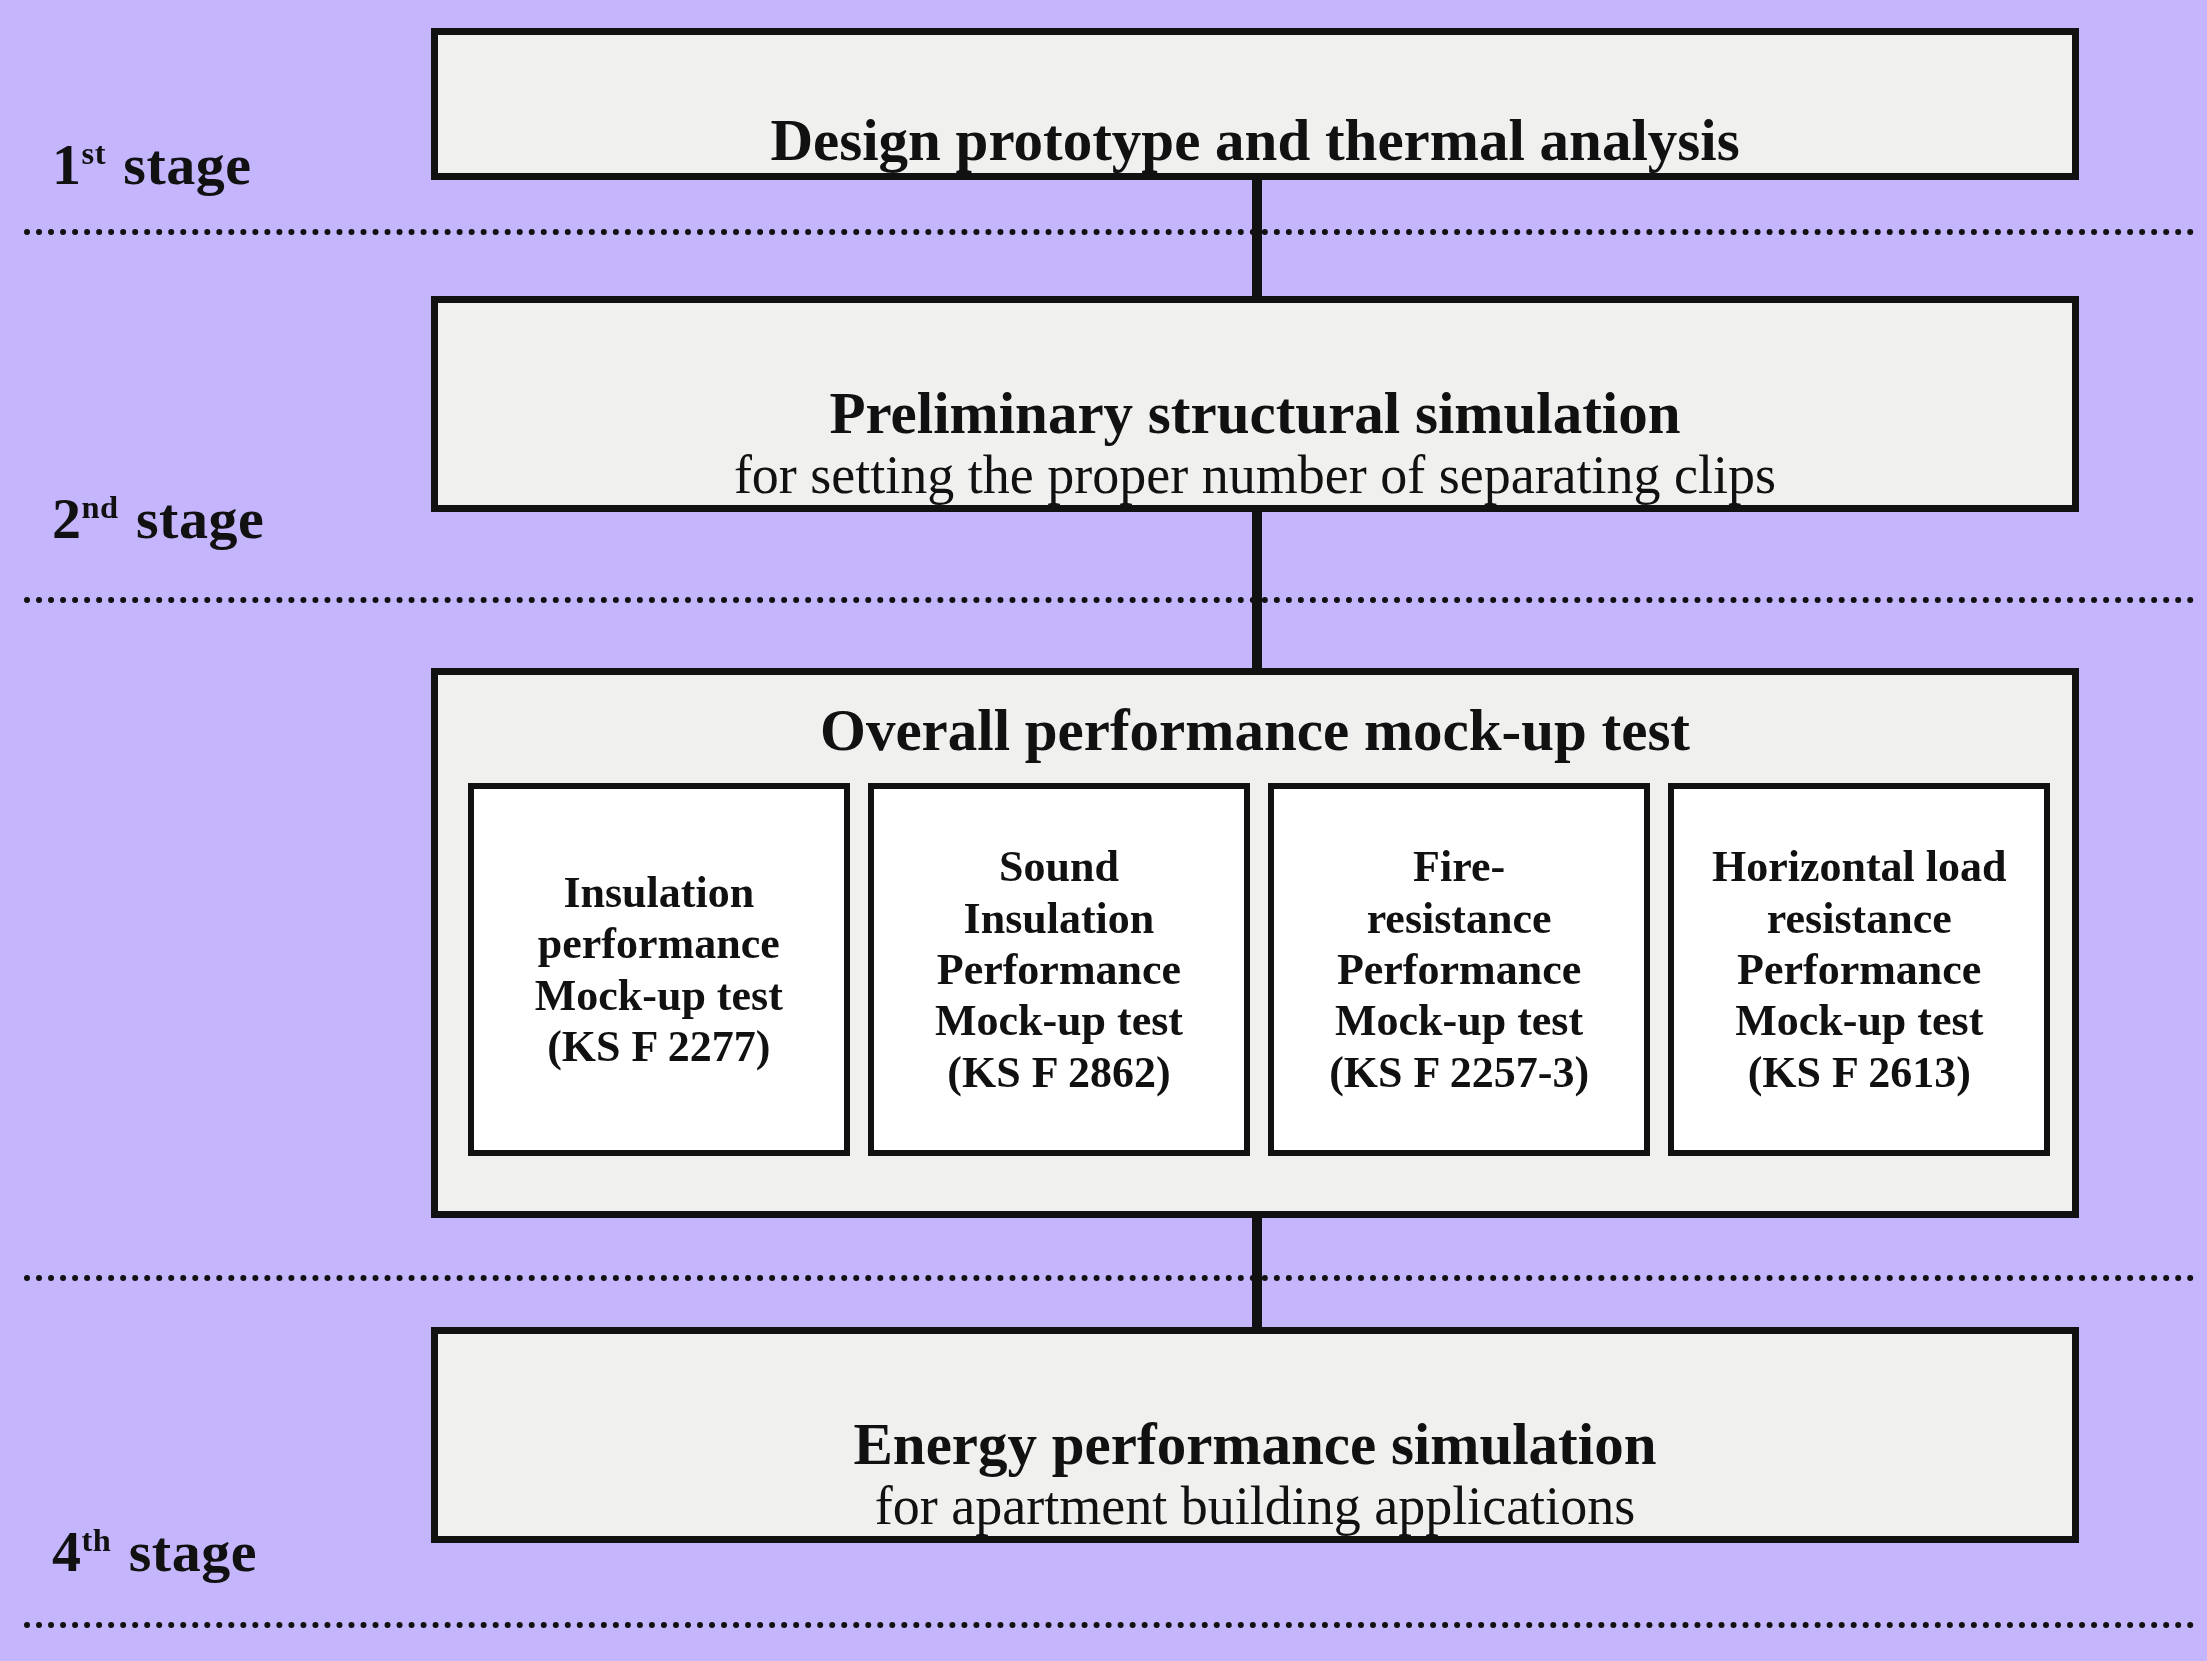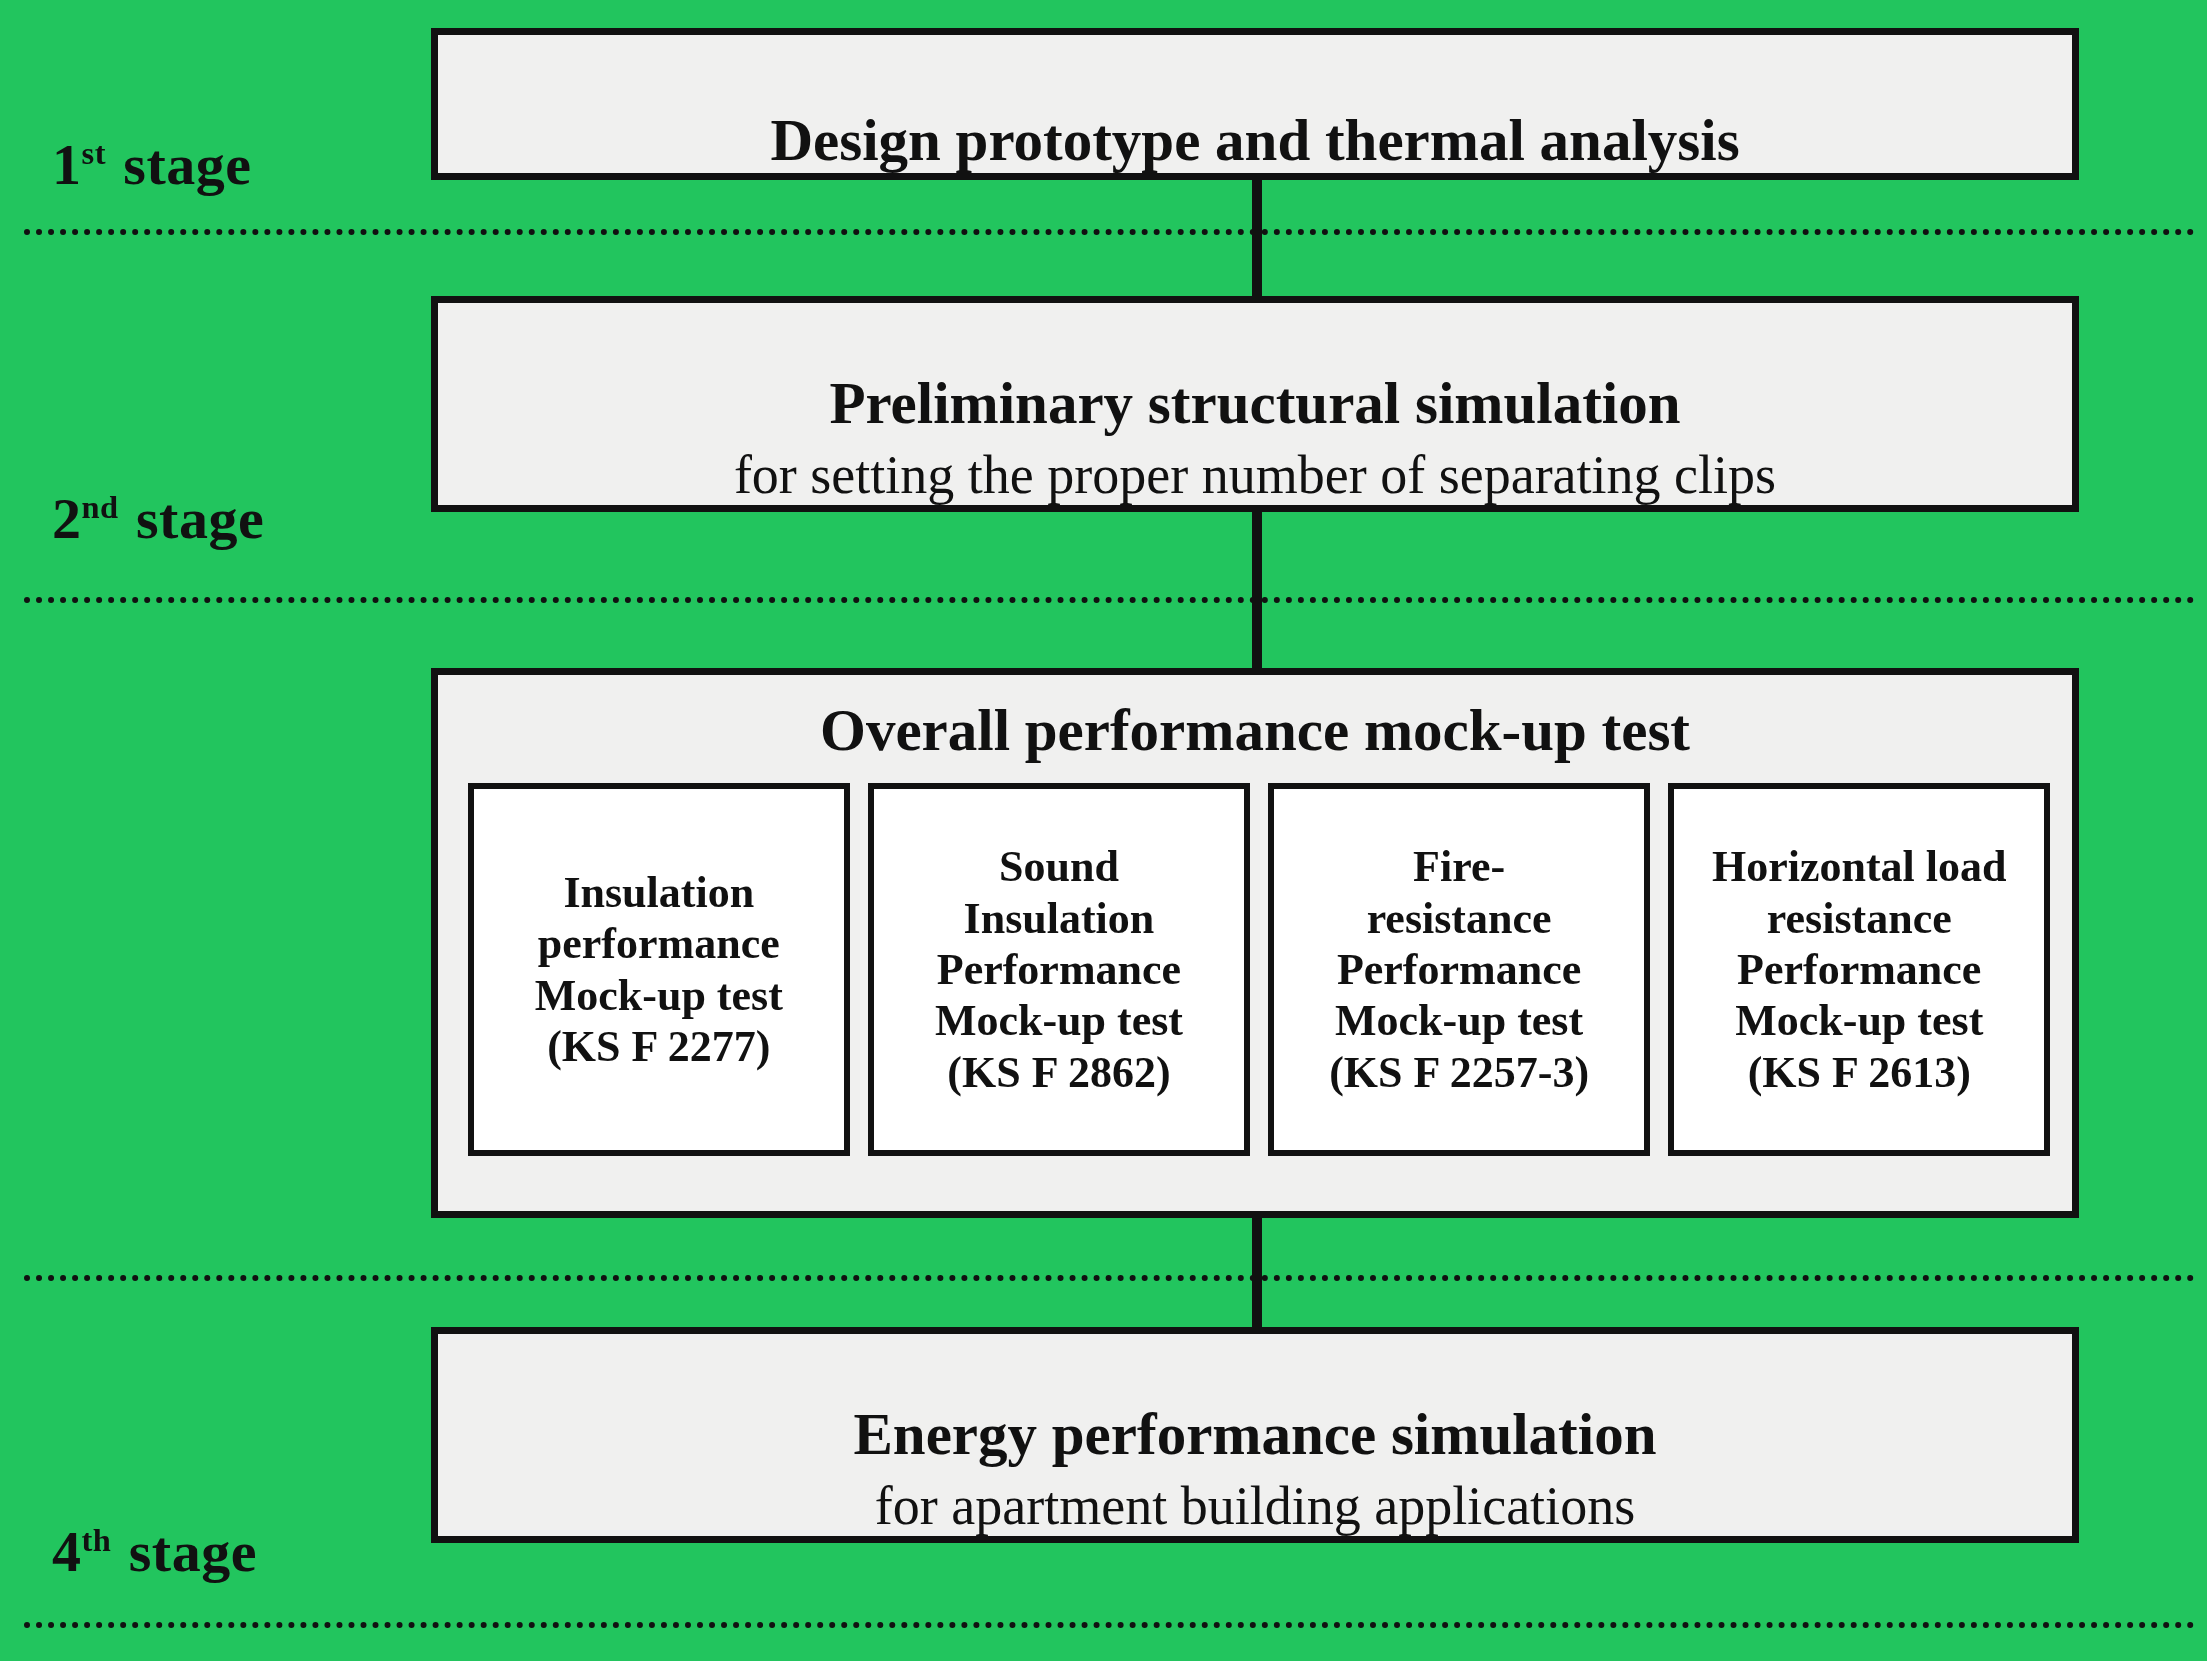--- a/index.html
+++ b/index.html
@@ -8,21 +8,21 @@
     background: #ffffff;
   }
   body {
     font-family: "Liberation Serif", "DejaVu Serif", serif;
     color: #111111;
   }
   #canvas {
     position: relative;
     width: 2208px;
     height: 1661px;
-    background: #22c55e;
+    background: #c4b5fd;
     overflow: hidden;
   }
 
   
   .divider {
     position: absolute;
     left: 24px;
     right: 13px;
     height: 0;
     border-top: 6.5px dotted #111111;
@@ -63,21 +63,21 @@
     font-weight: bold;
     font-size: 59px;
     line-height: 1.08;
     letter-spacing: 0px;
     white-space: nowrap;
   }
   .box .subtitle {
     font-weight: normal;
     font-size: 54px;
     line-height: 1.1;
-    margin-top: 10px;
+    margin-top: 0;
     white-space: nowrap;
   }
 
   
   #stage3-box {
     justify-content: flex-start;
     padding-top: 24px;
   }
   #subbox-row {
     display: flex;

